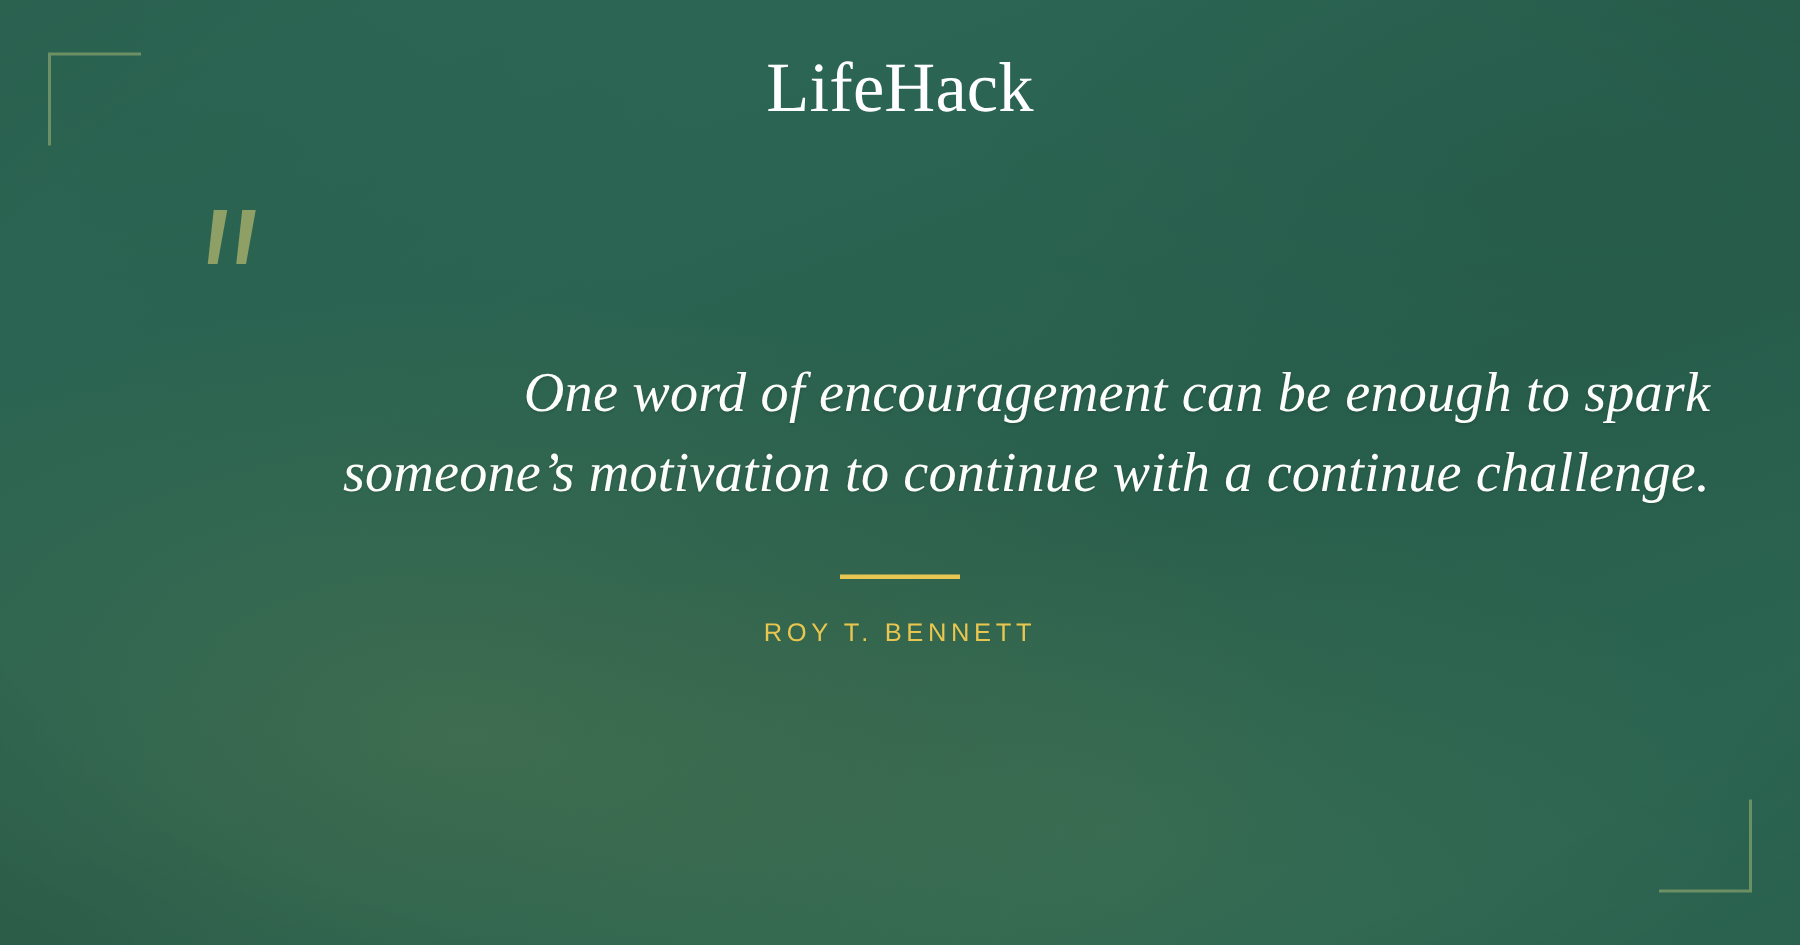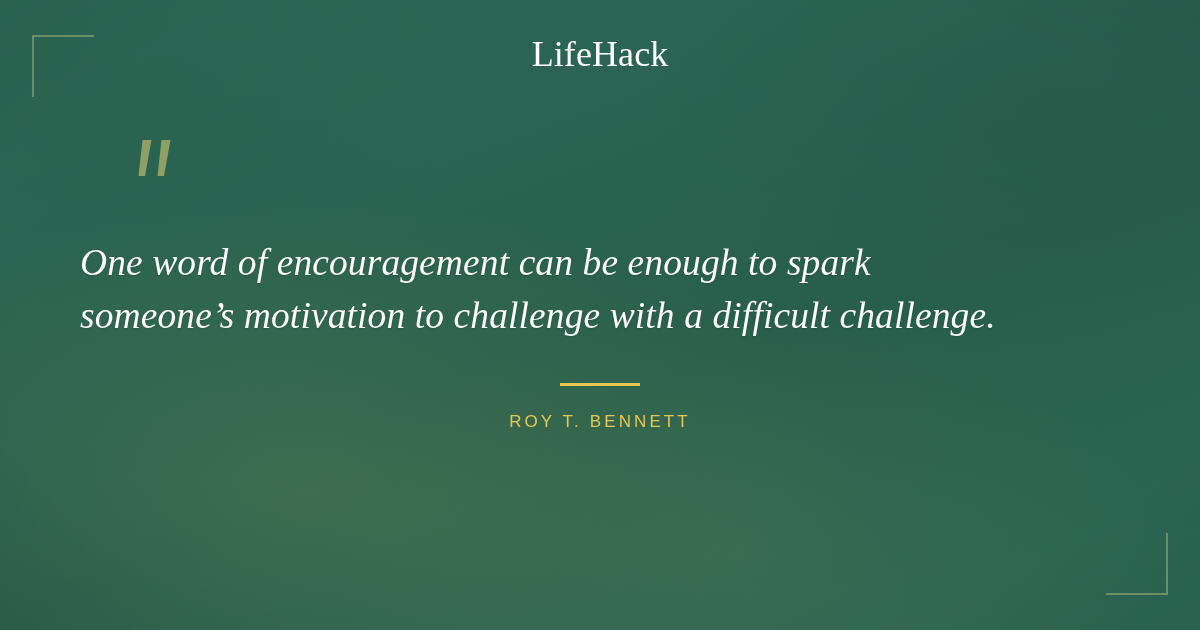--- a/index.html
+++ b/index.html
@@ -74,21 +74,21 @@
   }
 
   
   .brand {
     position: absolute;
     top: 36px;
     left: 0;
     width: 100%;
     text-align: center;
     font-family: "Liberation Serif", "DejaVu Serif", serif;
-    font-size: 36px;
+    font-size: 47px;
     line-height: 1;
     font-weight: 400;
     letter-spacing: 0.1px;
     color: #ffffff;
   }
 
   
   .quote-mark {
     position: absolute;
     top: 138px;
@@ -96,22 +96,22 @@
     width: 56px;
     height: 60px;
   }
 
   
   .quote-block {
     position: absolute;
     top: 236px;
     left: 0;
     width: 100%;
-    padding: 0 80px;
-    text-align: left;
+    padding: 0 60px;
+    text-align: right;
   }
   .quote-text {
     font-family: "Liberation Serif", "DejaVu Serif", serif;
     font-style: italic;
     font-weight: 400;
     font-size: 37.5px;
     line-height: 53px;
     color: #fdfdfb;
     letter-spacing: 0.1px;
     text-shadow: 0 1px 2px rgba(0,0,0,0.12);
@@ -158,20 +158,20 @@
 
   <div class="quote-mark">
     <svg width="56" height="60" viewBox="0 0 56 60" aria-hidden="true">
       <path d="M14.5 2 L23.5 2 L17.0 38 L10.5 38 Z" fill="#8fa066"></path>
       <path d="M33.5 2 L42.5 2 L36.0 38 L29.5 38 Z" fill="#8fa066"></path>
     </svg>
   </div>
 
   <div class="quote-block">
     <div class="quote-text">One word of encouragement can be enough to spark</div>
-    <div class="quote-text">someone’s motivation to challenge with a difficult challenge.</div>
+    <div class="quote-text">someone’s motivation to continue with a continue challenge.</div>
   </div>
 
   <div class="divider"></div>
 
   <div class="author">ROY T. BENNETT</div>
 
 </div>
 
 </body></html>

